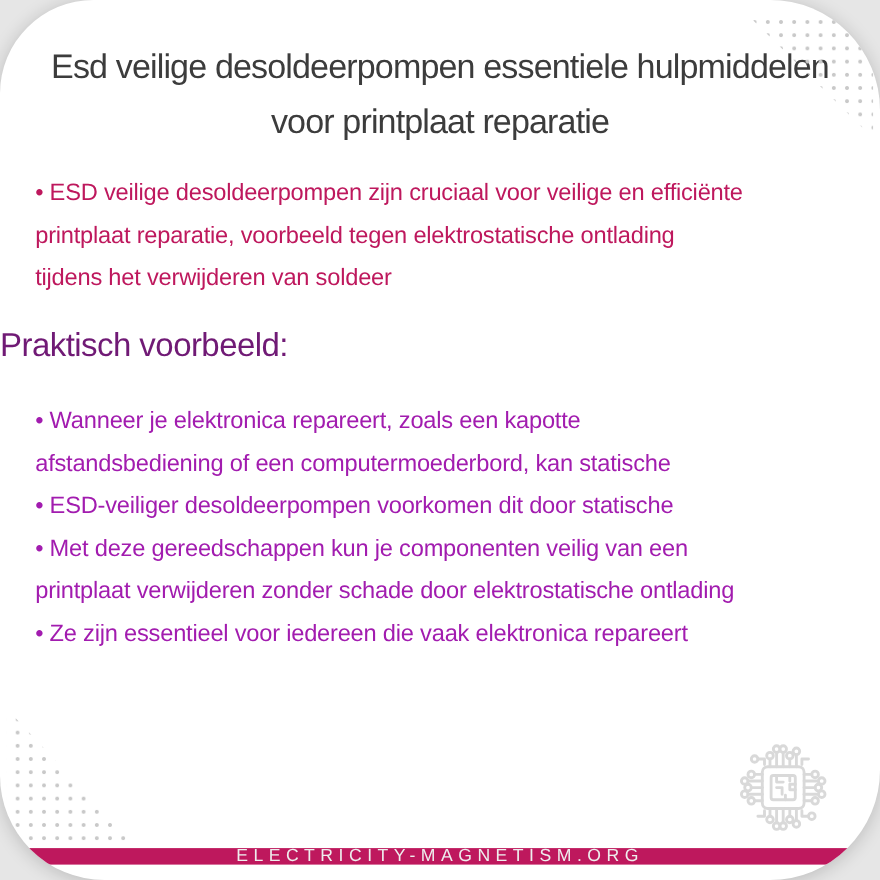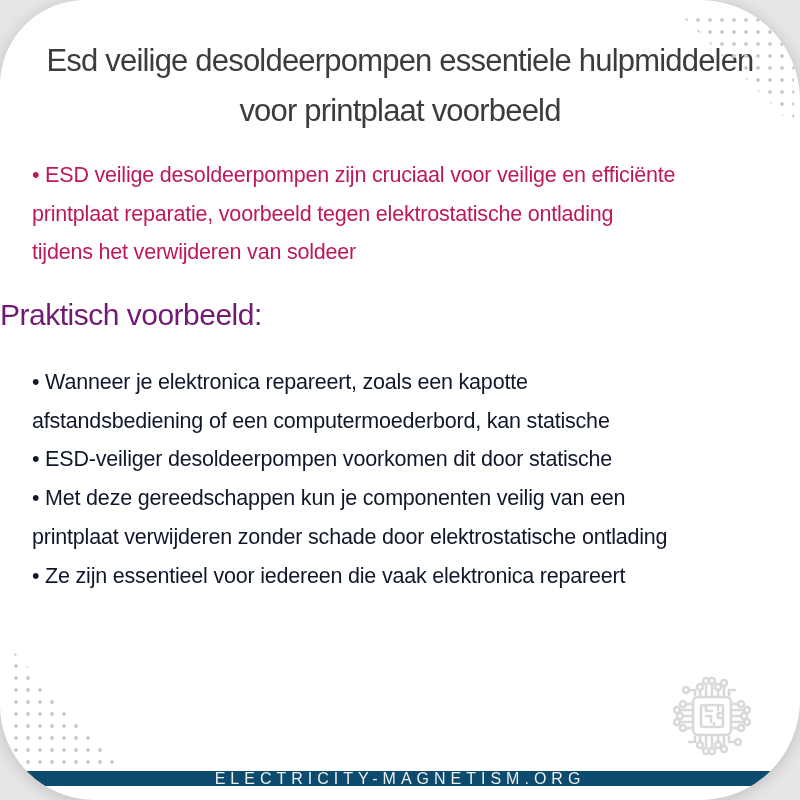--- a/index.html
+++ b/index.html
@@ -39,29 +39,29 @@
   .subheading{
     position:absolute;top:295px;left:0;right:0;
     color:#701a75;
     font-size:30px;
     letter-spacing:-0.5px;
     line-height:40px;
     font-weight:400;
   }
   .example{
     position:absolute;top:363px;left:32px;right:24px;
-    color:#0f172a;
+    color:#a21caf;
     font-size:21.5px;
     letter-spacing:-0.2px;
     line-height:38.7px;
     font-weight:400;
   }
   .footer-bar{
     position:absolute;left:0;right:0;top:771px;height:15px;
-    background:#0c4a6e;
+    background:#be185d;
     display:flex;align-items:center;justify-content:center;
   }
   .footer-bar span{
     color:#eeeeee;
     font-size:16px;
     letter-spacing:5px;
     line-height:29px;
   }
   .dots{
     position:absolute;
@@ -81,21 +81,21 @@
     position:absolute;left:664px;top:668px;width:96px;height:96px;
   }
 </style>
 </head>
 <body>
 
 <div class="card">
 
   <div class="title">
     <div class="line">Esd veilige desoldeerpompen essentiele hulpmiddelen</div>
-    <div class="line">voor printplaat voorbeeld</div>
+    <div class="line">voor printplaat reparatie</div>
   </div>
 
   <div class="intro">
     <div class="line">• ESD veilige desoldeerpompen zijn cruciaal voor veilige en efficiënte</div>
     <div class="line">printplaat reparatie, voorbeeld tegen elektrostatische ontlading</div>
     <div class="line">tijdens het verwijderen van soldeer</div>
   </div>
 
   <div class="subheading">Praktisch voorbeeld:</div>
 

